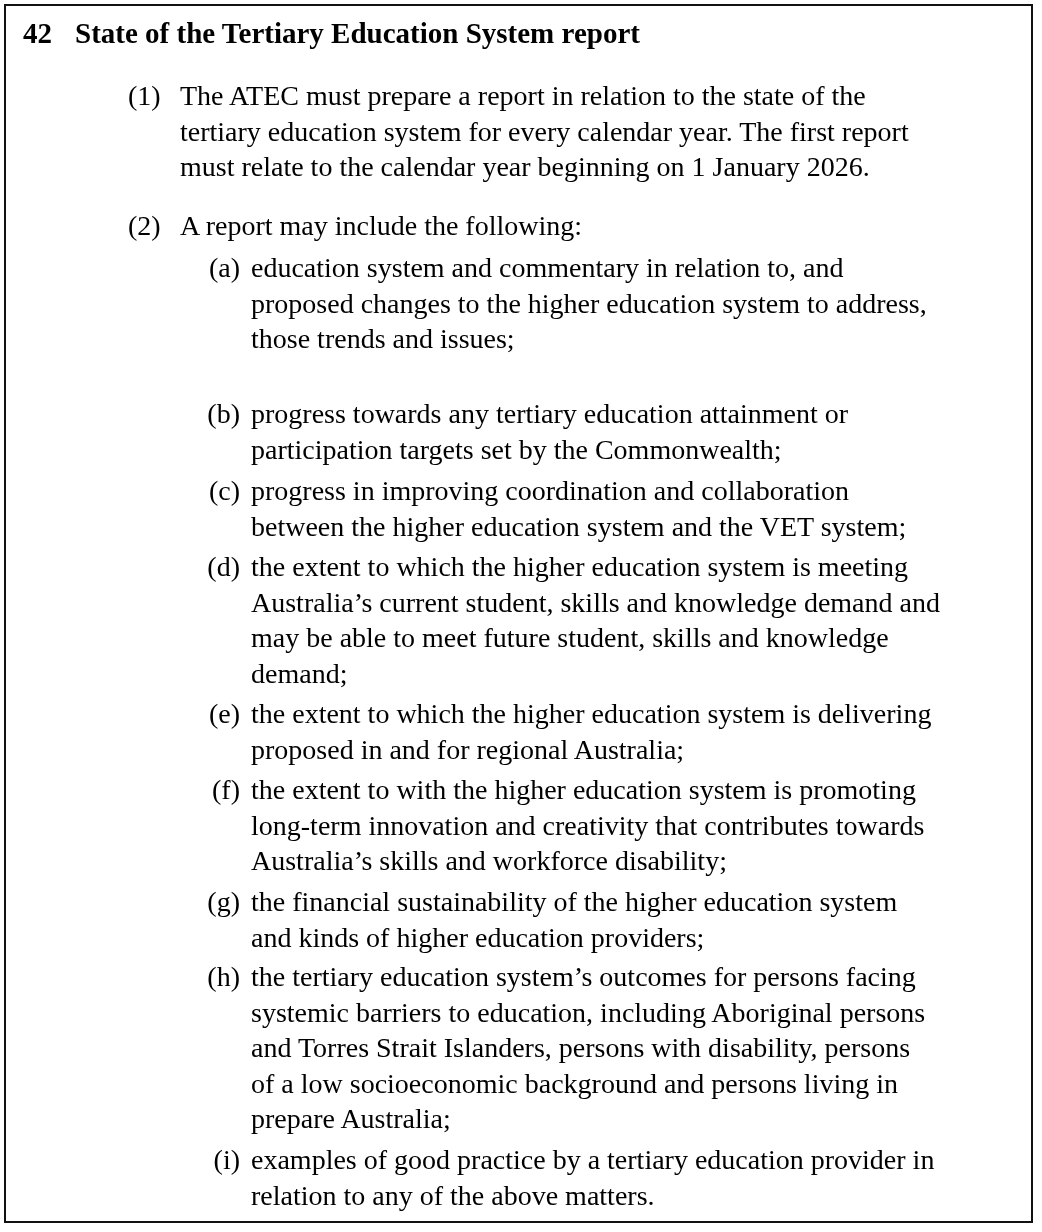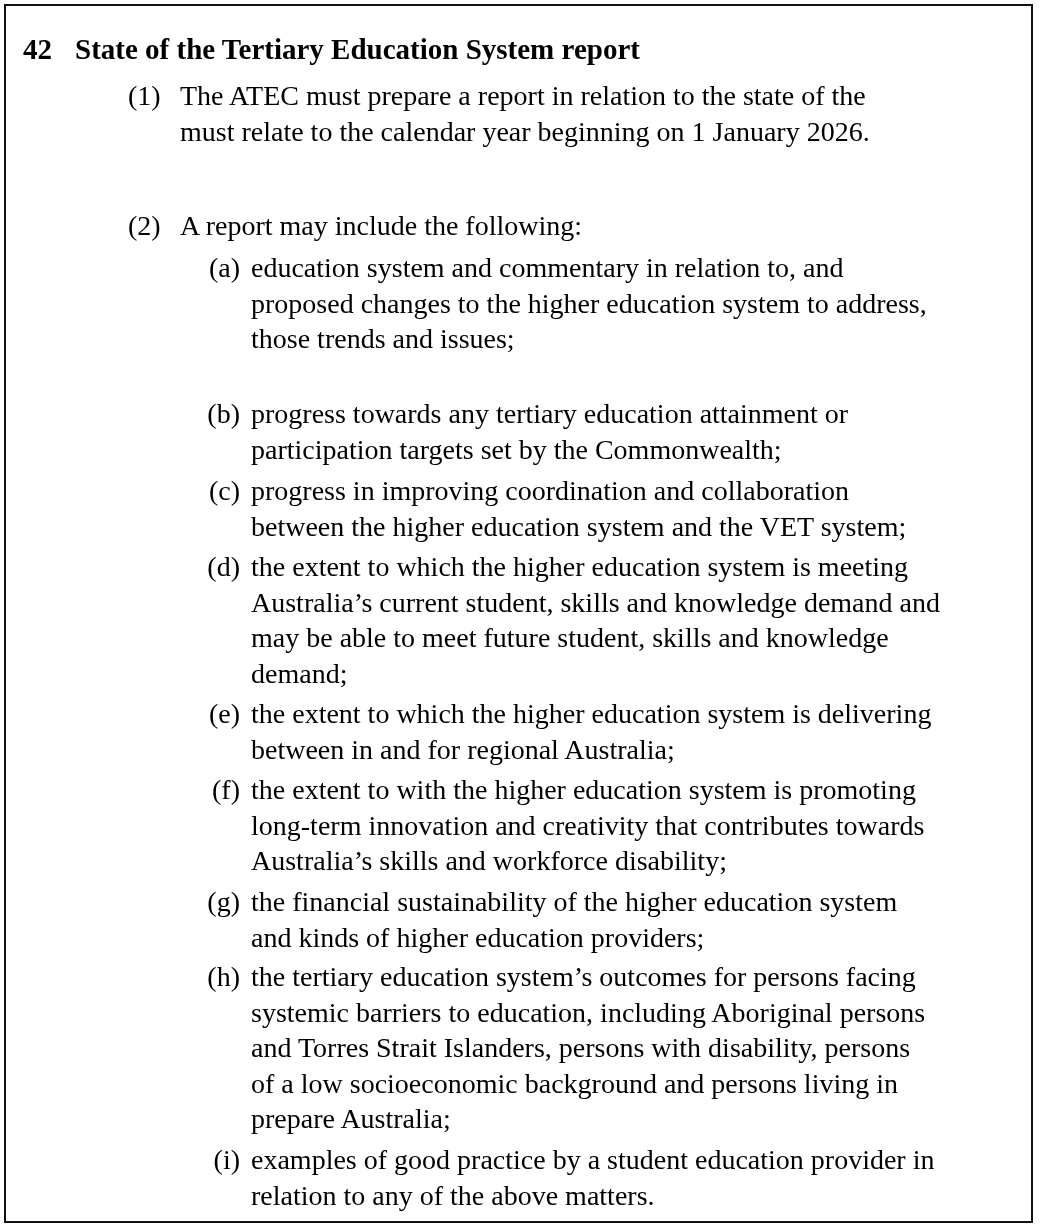--- a/index.html
+++ b/index.html
@@ -28,21 +28,20 @@
       left: 23px;
       top: 13px;
       font-weight: bold;
       font-size: 29px;
       line-height: 40px;
       white-space: nowrap;
     }
     .heading .num {
       display: inline-block;
       width: 52px;
-      margin-top: 16px;
     }
     .sub {
       position: absolute;
       left: 128px;
       font-size: 28px;
       line-height: 35.5px;
     }
     .sub .lbl {
       position: absolute;
       left: 0;
@@ -83,20 +82,21 @@
 <div class="frame"></div>
 
 <div class="heading">
   <span class="num">42</span><span>State of the Tertiary Education System report</span>
 </div>
 
 <div class="sub" style="top:78px;">
   <span class="lbl">(1)</span>
   <div class="txt">
     <span class="line">The ATEC must prepare a report in relation to the state of the</span>
+    <span class="line">tertiary education system for every calendar year. The first report</span>
     <span class="line">must relate to the calendar year beginning on 1 January 2026.</span>
   </div>
 </div>
 
 <div class="sub" style="top:208px;">
   <span class="lbl">(2)</span>
   <div class="txt">
     <span class="line">A report may include the following:</span>
   </div>
 </div>
@@ -133,21 +133,21 @@
     <span class="line">Australia’s current student, skills and knowledge demand and</span>
     <span class="line">may be able to meet future student, skills and knowledge</span>
     <span class="line">demand;</span>
   </div>
 </div>
 
 <div class="para" style="top:696px;">
   <span class="lbl">(e)</span>
   <div class="txt">
     <span class="line">the extent to which the higher education system is delivering</span>
-    <span class="line">between in and for regional Australia;</span>
+    <span class="line">proposed in and for regional Australia;</span>
   </div>
 </div>
 
 <div class="para" style="top:772px;">
   <span class="lbl">(f)</span>
   <div class="txt">
     <span class="line">the extent to with the higher education system is promoting</span>
     <span class="line">long-term innovation and creativity that contributes towards</span>
     <span class="line">Australia’s skills and workforce disability;</span>
   </div>
@@ -168,16 +168,16 @@
     <span class="line">systemic barriers to education, including Aboriginal persons</span>
     <span class="line">and Torres Strait Islanders, persons with disability, persons</span>
     <span class="line">of a low socioeconomic background and persons living in</span>
     <span class="line">prepare Australia;</span>
   </div>
 </div>
 
 <div class="para" style="top:1142px;">
   <span class="lbl">(i)</span>
   <div class="txt">
-    <span class="line">examples of good practice by a student education provider in</span>
+    <span class="line">examples of good practice by a tertiary education provider in</span>
     <span class="line">relation to any of the above matters.</span>
   </div>
 </div>
 
 </body></html>

